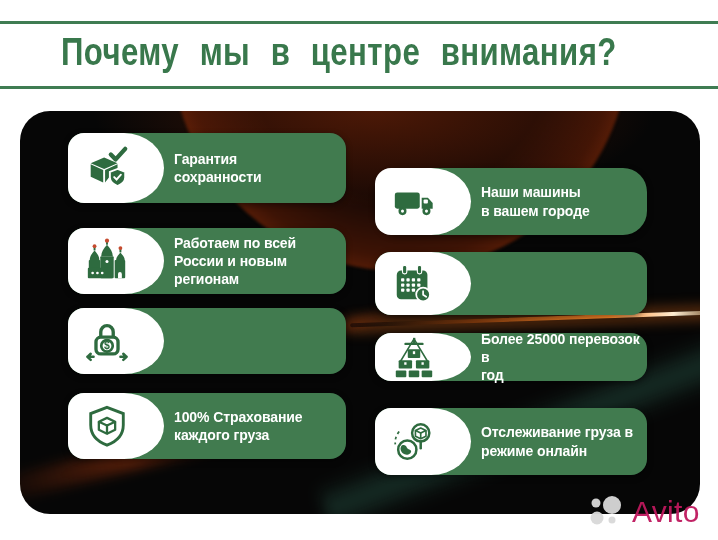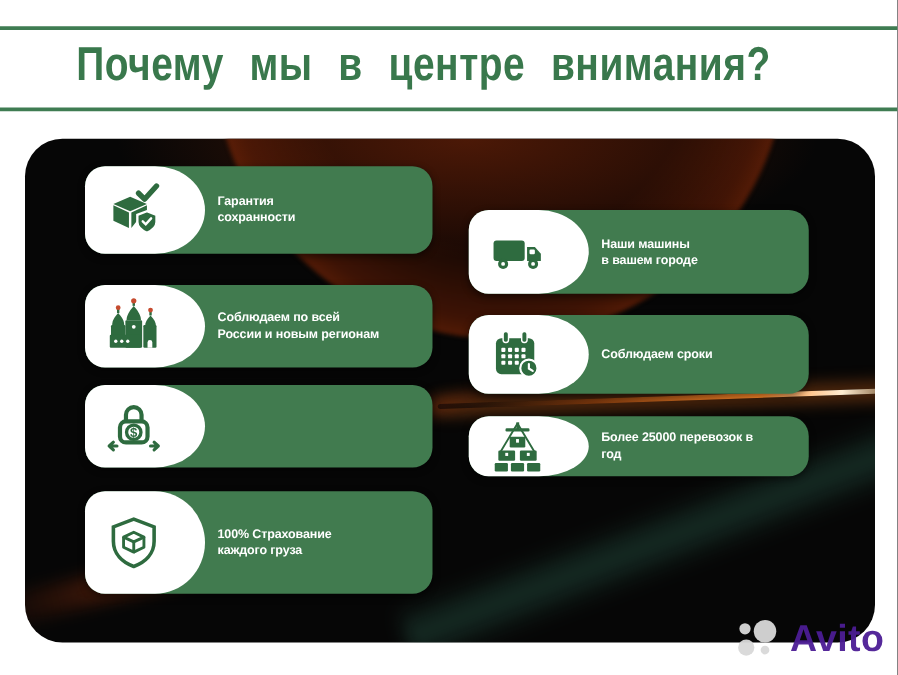--- a/index.html
+++ b/index.html
@@ -57,37 +57,37 @@
     position:absolute;background:#417B4F;border-radius:16px;display:flex;align-items:center;
     box-shadow:0 2px 6px rgba(0,0,0,.45);
   }
   .holder{
     position:absolute;left:0;top:0;height:100%;width:96px;background:#fff;
     border-radius:16px 40px 40px 16px / 16px 50% 50% 16px;
     display:flex;align-items:center;padding-left:16px;box-sizing:border-box;
   }
   .holder svg{width:46px;height:46px;}
   .card .txt{
-    margin-left:106px;padding-right:4px;color:#fff;font-weight:700;font-size:10px;
+    margin-left:106px;padding-right:4px;color:#fff;font-weight:700;font-size:14px;
     line-height:1.3;white-space:pre-line;letter-spacing:-.1px;
   }
   .f0{left:48px;top:22px;width:278px;height:70px;}
   .f1{left:48px;top:117px;width:278px;height:66px;}
   .f2{left:48px;top:197px;width:278px;height:66px;}
-  .f3{left:48px;top:282px;width:278px;height:82px;}
-  .f4{left:355px;top:57px;width:272px;height:67px;}
+  .f3{left:48px;top:282px;width:278px;height:66px;}
+  .f4{left:355px;top:57px;width:272px;height:67px;border-radius:24px;}
   .f5{left:355px;top:141px;width:272px;height:63px;}
   .f6{left:355px;top:222px;width:272px;height:48px;}
   .f7{left:355px;top:297px;width:272px;height:67px;}
   
   .watermark{
     position:absolute;left:586px;top:494px;display:flex;align-items:center;gap:2px;opacity:.95;
   }
   .watermark .word{
-    color:#4c1d95;font-weight:700;font-size:30px;letter-spacing:.3px;
+    color:#be185d;font-weight:400;font-size:30px;letter-spacing:.3px;
   }
 </style>
 </head>
 <body>
 
 <div class="rule top"></div>
 <div class="title-wrap">
   <span class="title">Почему мы в центре внимания?</span>
 </div>
 <div class="rule bottom"></div>
@@ -135,21 +135,21 @@
         <circle cx="38" cy="10.5" r="2" fill="#C64B2F"></circle>
         <g fill="#FFF">
           <circle cx="9" cy="36.5" r="1.4"></circle>
             <circle cx="14" cy="36.5" r="1.4"></circle>
             <circle cx="19" cy="36.5" r="1.4"></circle>
           <circle cx="24" cy="24.5" r="1.6"></circle>
           <path d="M35.5 42 v-4.5 a2 2 0 0 1 4 0 v4.5 Z"></path>
         </g>
       </svg>
     </div>
-    <div class="txt">Соблюдаем по всей
+    <div class="txt">Работаем по всей
 России и новым регионам</div>
   </div>
 
   <div class="card f2">
     <div class="holder">
       <svg viewBox="0 0 48 48" fill="none" stroke="#2E6B3F">
         <path d="M17.5 20 v-5.5 a6.5 6.5 0 0 1 13 0 V20" stroke-width="3.5"></path>
         <rect x="12.5" y="20" width="23" height="17.5" rx="5" stroke-width="3.5"></rect>
         <circle cx="24" cy="29" r="6" stroke-width="2.8"></circle>
         <text x="24" y="32.8" text-anchor="middle" font-size="11" font-weight="bold" fill="#2E6B3F" stroke="none" font-family="'Liberation Sans',sans-serif">$</text>
@@ -204,21 +204,20 @@
             <rect x="21.7" y="23.4" width="3.4" height="3.4" rx=".8"></rect>
             <rect x="27.3" y="23.4" width="3.4" height="3.4" rx=".8"></rect>
           <rect x="10.5" y="28.8" width="3.4" height="3.4" rx=".8"></rect>
             <rect x="16.1" y="28.8" width="3.4" height="3.4" rx=".8"></rect>
             <rect x="21.7" y="28.8" width="3.4" height="3.4" rx=".8"></rect>
         </g>
         <circle cx="33.5" cy="35" r="7.2" fill="#2E6B3F" stroke="#FFF" stroke-width="1.8"></circle>
         <path d="M33.5 31.5 v3.8 l3.2 2" stroke="#FFF" stroke-width="1.8" fill="none" stroke-linecap="round"></path>
       </svg>
     </div>
-    <div class="txt">Соблюдаем сроки</div>
   </div>
 
   <div class="card f6">
     <div class="holder">
       <svg viewBox="0 0 48 48">
         <path d="M24 5 L9 30 M24 5 L39 30" stroke="#2E6B3F" stroke-width="1.6" fill="none"></path>
         <g fill="#2E6B3F">
           <rect x="23" y="4" width="2.4" height="6"></rect>
           <rect x="14" y="9" width="20" height="2.6" rx="1"></rect>
           <rect x="17.5" y="16" width="13" height="9" rx="1"></rect>
@@ -232,20 +231,35 @@
           <rect x="22.8" y="18" width="2.4" height="3"></rect>
           <rect x="13.8" y="29.5" width="2.4" height="2.6"></rect>
           <rect x="31.8" y="29.5" width="2.4" height="2.6"></rect>
         </g>
       </svg>
     </div>
     <div class="txt">Более 25000 перевозок в
 год</div>
   </div>
 
+  <div class="card f7">
+    <div class="holder">
+      <svg viewBox="0 0 48 48" fill="none" stroke="#2E6B3F">
+        <path d="M8.5 13 c-3.2 4.2 -4.6 8.5 -4 13.5" stroke-width="1.8" stroke-dasharray="3 3.2"></path>
+        <circle cx="17" cy="32" r="9.5" stroke-width="2.6"></circle>
+        <path d="M11.5 27.5 c2.2 -1.2 4.4 0 5 2.2 c.5 2 3.2 1.6 4.2 3.2 c1 1.6 -.6 3.6 -2.7 4.1 c-3.7 .9 -7.4 -1.6 -8 -5.2 c-.3 -1.7 .5 -3.4 1.5 -4.3 Z" fill="#2E6B3F" stroke="none"></path>
+        <circle cx="31" cy="14.5" r="9" stroke-width="2.6"></circle>
+        <path d="M31 9.5 l5.5 2.6 -5.5 2.6 -5.5 -2.6 Z" stroke-width="1.7" stroke-linejoin="round"></path>
+        <path d="M25.5 12.1 V18 l5.5 2.6 V14.7 M36.5 12.1 V18 l-5.5 2.6" stroke-width="1.7" stroke-linejoin="round"></path>
+        <path d="M31 23.5 V30.5" stroke-width="2.6" stroke-linecap="round"></path>
+      </svg>
+    </div>
+    <div class="txt">Отслеживание груза в
+режиме онлайн</div>
+  </div>
 </div>
 
 <div class="watermark">
   <svg width="44" height="36" viewBox="0 0 44 36">
     <circle cx="10" cy="9" r="4.5" fill="#D9D9D9"></circle>
     <circle cx="26" cy="11" r="9" fill="#D9D9D9"></circle>
     <circle cx="11" cy="24" r="6.5" fill="#D9D9D9"></circle>
     <circle cx="26" cy="26" r="3.5" fill="#D9D9D9"></circle>
   </svg>
   <span class="word">Avito</span>

